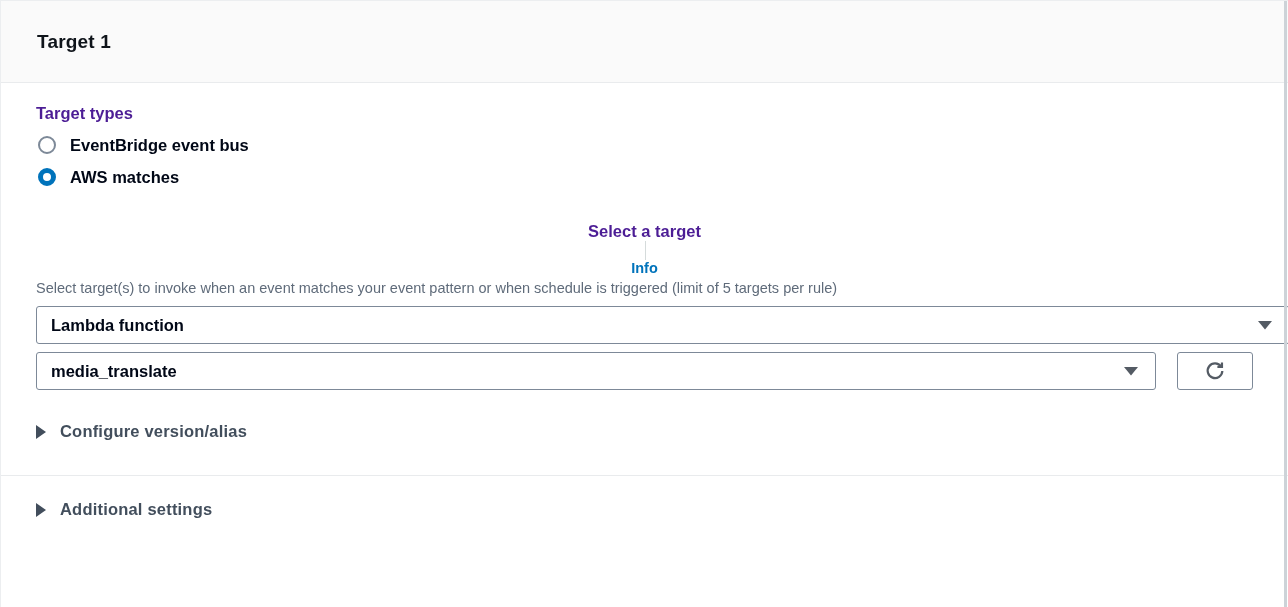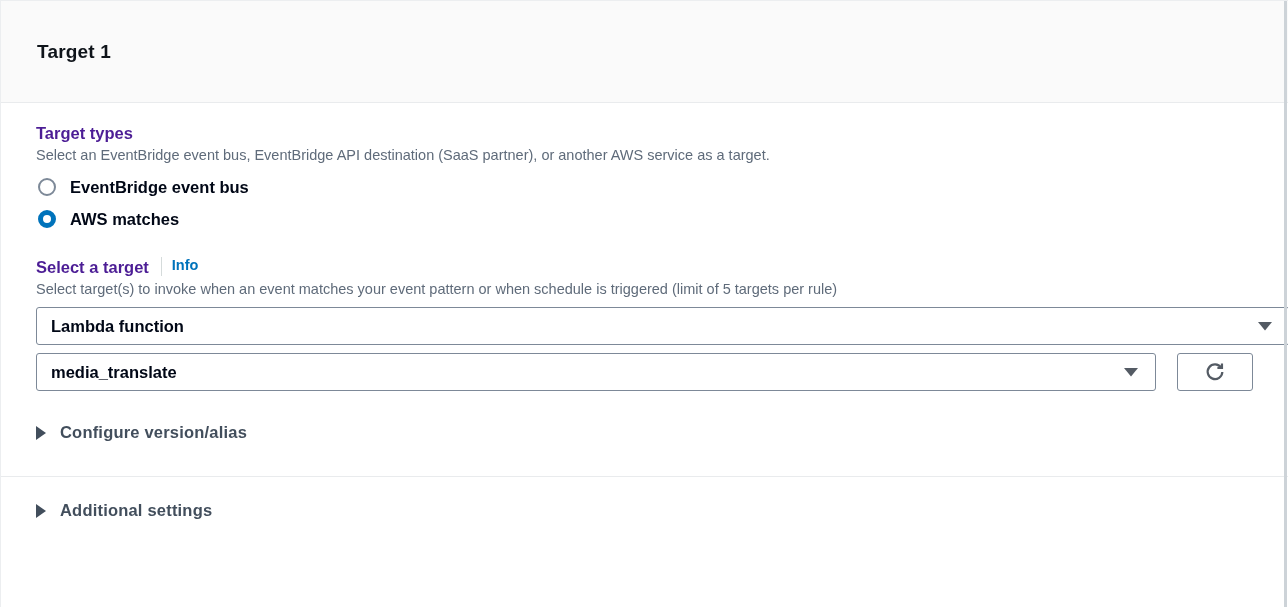--- a/index.html
+++ b/index.html
@@ -15,21 +15,21 @@
     width:1288px; height:607px;
     background:#ffffff;
     border-top:1px solid #eceef0;
     border-left:1px solid #eceef0;
   }
   .card .right-rail {
     position:absolute; top:0; right:1px; width:3px; height:607px;
     background:#cdd3d8;
   }
   .card-header {
-    height:102px;
+    height:82px;
     background:#fafafa;
     border-bottom:1px solid #e9ebed;
     display:flex; align-items:center;
     padding:0 36px;
   }
   .card-title { font-size:19px; font-weight:700; color:#0f141a; letter-spacing:.2px; }
   .card-body { padding:20px 35px 0 35px; }
 
   .field-label {
     font-size:16.5px; font-weight:600; color:#4c1d95; line-height:20px;
@@ -46,21 +46,21 @@
     width:18px; height:18px; border-radius:50%;
     border:2px solid #7d8998; background:#fff;
     margin:0 14px 0 2px; flex:none;
   }
   .radio-row.checked .radio-circle {
     border:5.5px solid #0073bb;
   }
   .radio-label { font-size:16.5px; font-weight:600; color:#000716; }
 
   
-  .label-row { display:flex; align-items:flex-start; margin-top:22px; }
+  .label-row { display:flex; align-items:center; margin-top:28px;flex-direction:column; }
   .label-sep { width:1px; height:19px; background:#d5dbdb; margin:0 10px 0 12px; }
   .info-link { font-size:14.5px; font-weight:700; color:#0073bb; text-decoration:none; cursor:pointer; }
 
   
   .select-control {
     height:38px;
     border:1px solid #7d8998; border-radius:3px;
     background:#fff;
     display:flex; align-items:center; justify-content:space-between;
     padding:0 17px 0 14px;
@@ -98,21 +98,20 @@
 <div class="card">
   <div class="right-rail"></div>
 
   <div class="card-header">
     <div class="card-title">Target 1</div>
   </div>
 
   <div class="card-body">
 
     <div class="field-label">Target types</div>
-    <div class="field-desc">Select an EventBridge event bus, EventBridge API destination (SaaS partner), or another AWS service as a target.</div>
 
     <div class="radio-group">
       <div class="radio-row">
         <span class="radio-circle"></span>
         <span class="radio-label">EventBridge event bus</span>
       </div>
       <div class="radio-row checked">
         <span class="radio-circle"></span>
         <span class="radio-label">AWS matches</span>
       </div>

